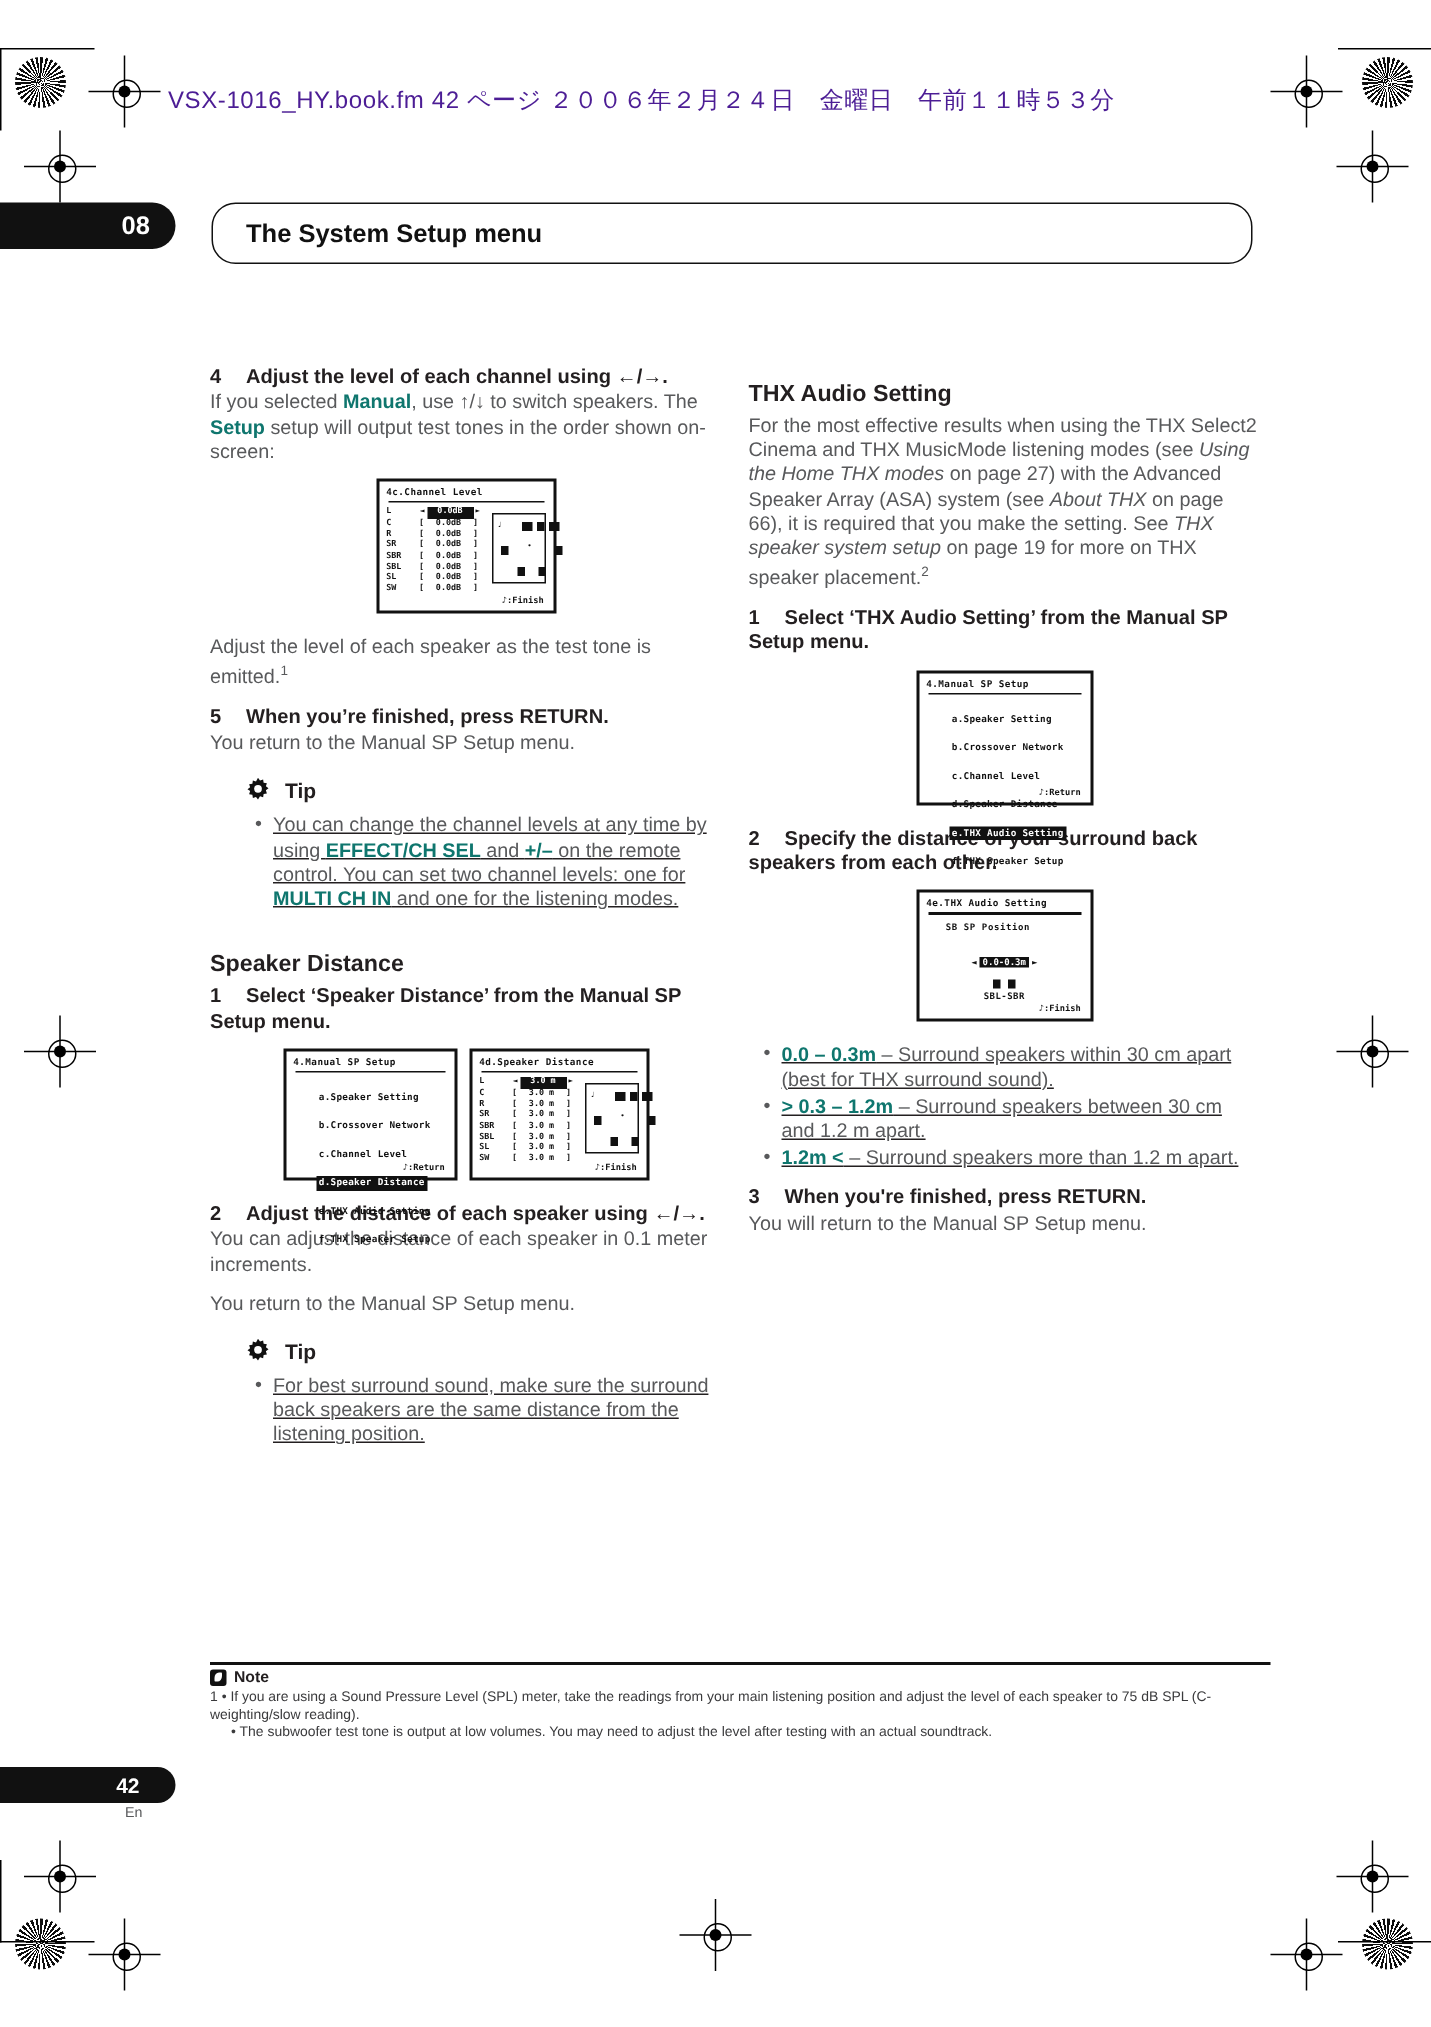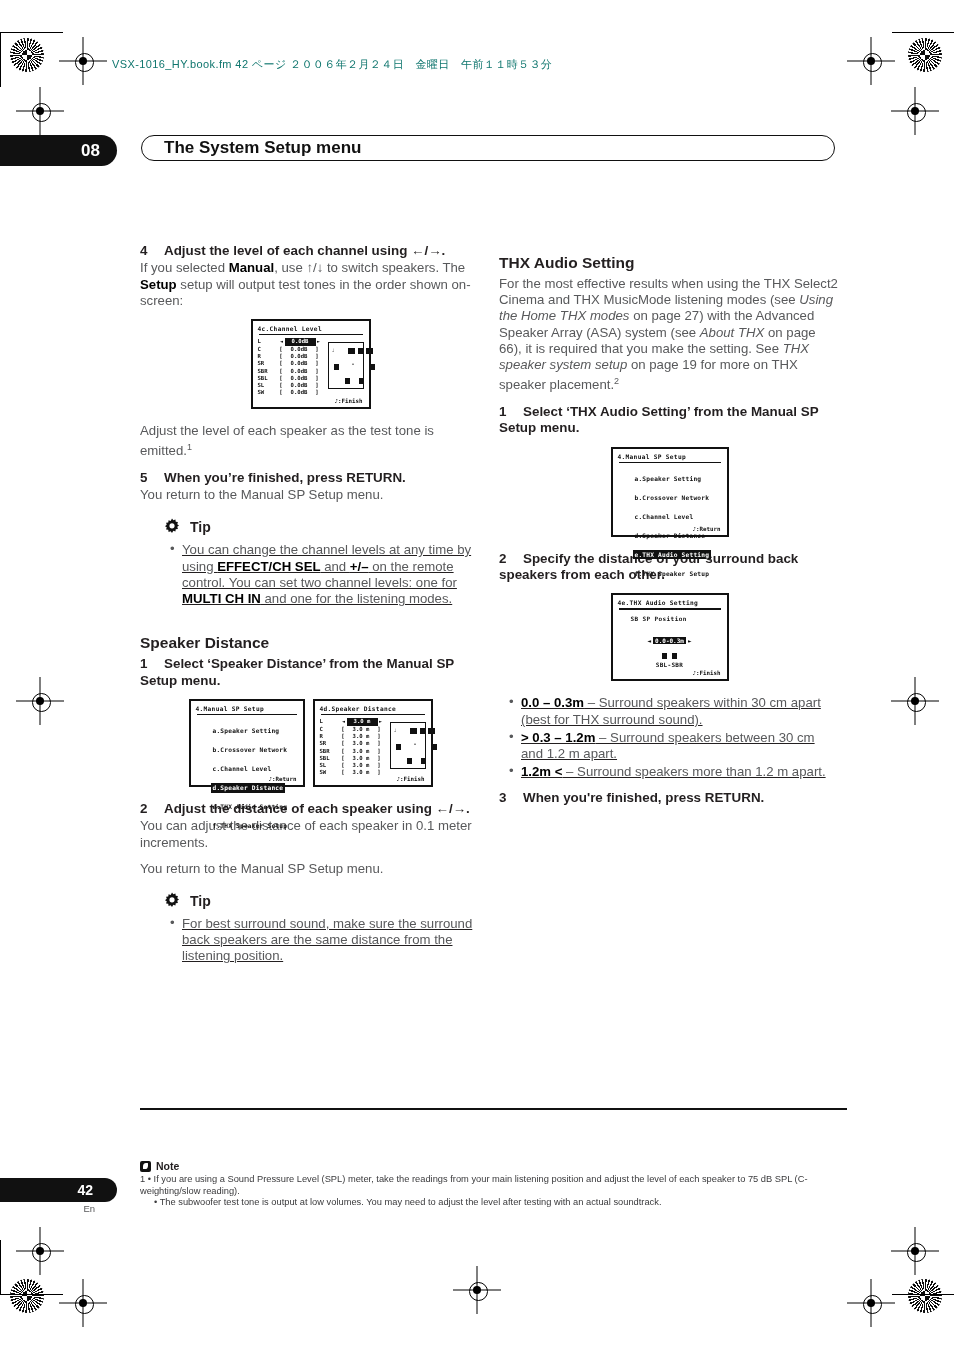--- a/index.html
+++ b/index.html
@@ -16,46 +16,46 @@
   .crosshair .ring{position:absolute;left:50%;top:50%;width:17px;height:17px;
         margin:-8.5px 0 0 -8.5px;border:1px solid #000;border-radius:50%;}
   .crosshair .dot{position:absolute;left:50%;top:50%;width:8px;height:8px;
         margin:-4px 0 0 -4px;border-radius:50%;background:#000;}
   .cornerL{position:absolute;border-left:1.5px solid #000;border-top:1.5px solid #000;}
   .cornerR{position:absolute;border-right:1.5px solid #000;border-top:1.5px solid #000;}
   .cornerBL{position:absolute;border-left:1.5px solid #000;border-bottom:1.5px solid #000;}
   .cornerBR{position:absolute;border-right:1.5px solid #000;border-bottom:1.5px solid #000;}
 
   
-  .filehdr{position:absolute;left:112px;top:57px;font-size:11px;color:#0f766e;
+  .filehdr{position:absolute;left:112px;top:57px;font-size:16px;color:#4c1d95;
            letter-spacing:.4px;white-space:nowrap;}
 
   
   .chapbadge{position:absolute;left:0px;top:135px;width:117px;height:31px;
              background:#111;border-radius:0 16px 16px 0;
              color:#fff;font-weight:bold;font-size:17px;
              display:flex;align-items:center;justify-content:flex-end;
              padding-right:17px;box-sizing:border-box;}
-  .chaptitle{position:absolute;left:141px;top:135px;width:694px;height:26px;
+  .chaptitle{position:absolute;left:141px;top:135px;width:694px;height:41px;
              border:1.6px solid #111;border-radius:16px;box-sizing:border-box;
              display:flex;align-items:center;padding-left:22px;
              font-weight:bold;font-size:17px;color:#111;}
 
   
   .col{position:absolute;top:243px;width:341px;}
   .colL{left:140px;}
   .colR{left:499px;}
 
   h2.sect{font-size:15.5px;font-weight:bold;margin:11px 0 4px;color:#231f20;}
   p{margin:0 0 10px;font-size:13.2px;line-height:16.2px;color:#58595b;}
   .step{font-size:13.4px;font-weight:bold;color:#231f20;margin:0 0 1px;
         line-height:16.4px;}
   .step .n{display:inline-block;width:24px;}
   .stepbody{margin-top:0;}
-  b,strong{color:#000000;font-weight:bold;}
+  b,strong{color:#0f766e;font-weight:bold;}
   i,em{font-style:italic;}
   sup{font-size:9px;vertical-align:super;}
 
   .spacer8{height:8px;}
   .spacer14{height:14px;}
 
   
   .tiphdr{display:flex;align-items:center;gap:8px;margin:14px 0 5px 22px;}
   .gear{width:20px;height:20px;position:relative;flex:none;}
   .tiplabel{font-weight:bold;font-size:14px;color:#231f20;}
@@ -103,21 +103,21 @@
   .thxspk .nm{font-size:6px;font-weight:bold;margin-top:2px;letter-spacing:.3px;}
 
   
   .noterule{position:absolute;left:140px;top:1108px;width:707px;height:2.4px;background:#111;}
   .noteblk{position:absolute;left:140px;top:1112px;width:710px;}
   .notehdr{display:flex;align-items:center;gap:5px;margin-bottom:2px;}
   .notebadge{width:11px;height:11px;background:#111;border-radius:2px;
              position:relative;flex:none;}
   .notebadge:after{content:"";position:absolute;left:3px;top:2.5px;width:5px;height:6px;
              background:#fff;border-radius:60% 10% 60% 10%;}
-  .notehdr span{font-weight:bold;font-size:10.5px;color:#231f20;margin-top:48px;}
+  .notehdr span{font-weight:bold;font-size:10.5px;color:#231f20;}
   .noteblk p{font-size:9.3px;line-height:11.6px;color:#3a3a3c;margin:0;}
   .noteblk p.ind{padding-left:14px;}
 
   
   .pgbadge{position:absolute;left:0;top:1178px;width:117px;height:24px;background:#111;
            border-radius:0 12px 12px 0;color:#fff;font-weight:bold;font-size:14px;
            display:flex;align-items:center;justify-content:flex-end;padding-right:24px;
            box-sizing:border-box;}
   .pgen{position:absolute;left:0;top:1203px;width:117px;text-align:right;
         font-size:9.5px;color:#58595b;padding-right:22px;box-sizing:border-box;}
@@ -452,20 +452,21 @@
   <ul class="bul" style="margin-left:10px;">
     <li><b>0.0 – 0.3m</b><span> – Surround speakers within 30 cm apart (best for THX surround sound).</span></li>
     <li><b>&gt; 0.3 – 1.2m</b><span> – Surround speakers between 30 cm and 1.2 m apart.</span></li>
     <li><b>1.2m &lt;</b><span> – Surround speakers more than 1.2 m apart.</span></li>
   </ul>
 
   <div class="spacer8"></div>
   <div class="step">
     <span class="n">3</span><span>When you're finished, press RETURN.</span>
   </div>
+  <p class="stepbody">You will return to the Manual SP Setup menu.</p>
 </div>
 
 <div class="noterule"></div>
 <div class="noteblk">
   <div class="notehdr">
     <span class="notebadge"></span>
     <span>Note</span>
   </div>
   <p>1 • If you are using a Sound Pressure Level (SPL) meter, take the readings from your main listening position and adjust the level of each speaker to 75 dB SPL (C-weighting/slow reading).</p>
   <p class="ind">• The subwoofer test tone is output at low volumes. You may need to adjust the level after testing with an actual soundtrack.</p>

